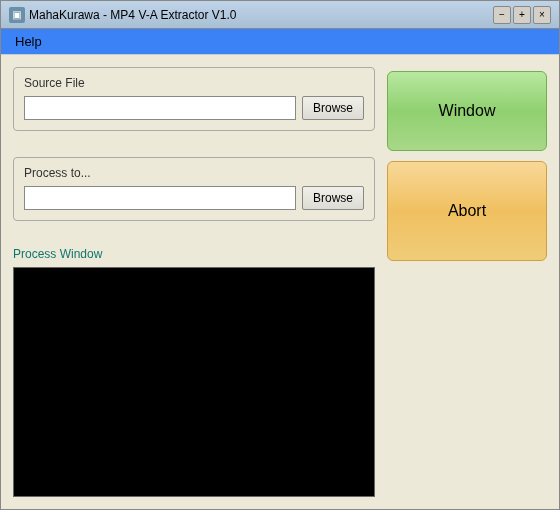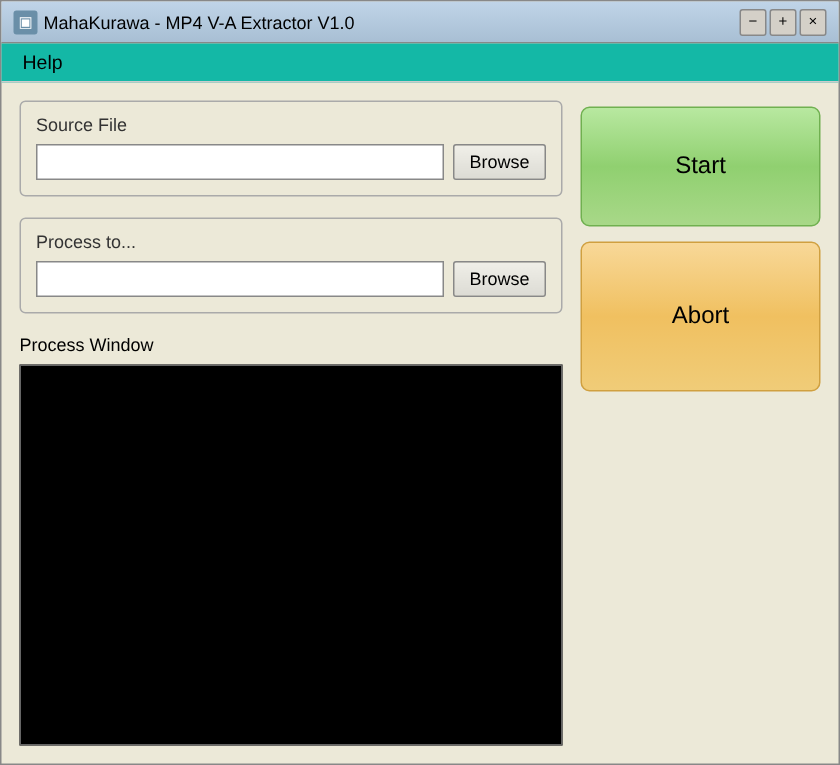--- a/index.html
+++ b/index.html
@@ -75,21 +75,21 @@
       display: flex;
       align-items: center;
       justify-content: center;
       font-size: 10px;
       cursor: pointer;
       color: #000;
     }
 
     .menu-bar {
       padding: 3px 8px;
-      background: #14b8a6;
+      background: #3b82f6;
       border-bottom: 1px solid #ccc;
     }
 
     .menu-item {
       display: inline-block;
       padding: 2px 6px;
       cursor: pointer;
       font-size: 13px;
     }
 
@@ -97,21 +97,21 @@
       flex: 1;
       padding: 12px;
       display: flex;
       gap: 12px;
     }
 
     .left-panel {
       flex: 1;
       display: flex;
       flex-direction: column;
-      gap: 4px;
+      gap: 16px;
     }
 
     .right-panel {
       width: 160px;
       display: flex;
       flex-direction: column;
       gap: 10px;
       padding-top: 4px;
     }
 
@@ -158,21 +158,21 @@
     }
 
     .process-section {
       flex: 1;
       display: flex;
       flex-direction: column;
     }
 
     .process-label {
       font-size: 12px;
-      color: #000000;
+      color: #0f766e;
       margin-bottom: 6px;
     }
 
     .process-window {
       flex: 1;
       background: #000;
       border: 1px solid #666;
       min-height: 190px;
     }
 
@@ -250,19 +250,19 @@
       </div>
 
       <div class="process-section">
         <div class="process-label">Process Window</div>
         <div class="process-window"></div>
       </div>
 
     </div>
 
     <div class="right-panel">
-      <button class="start-btn">Start</button>
+      <button class="start-btn">Window</button>
       <button class="abort-btn">Abort</button>
     </div>
 
   </div>
 
 </div>
 
 </body></html>

